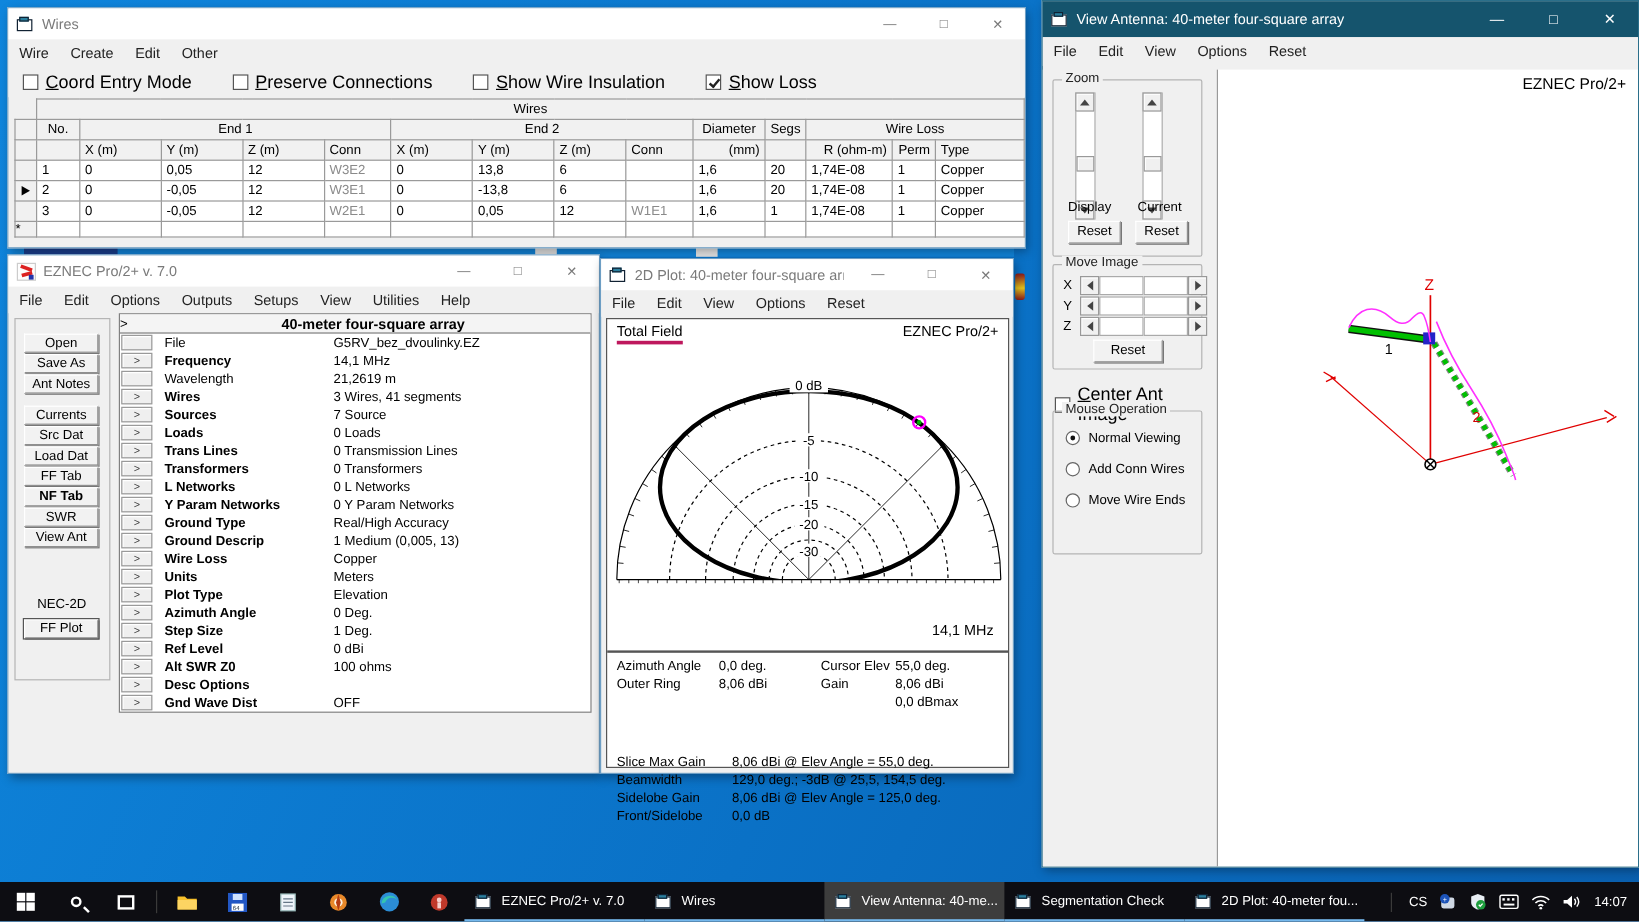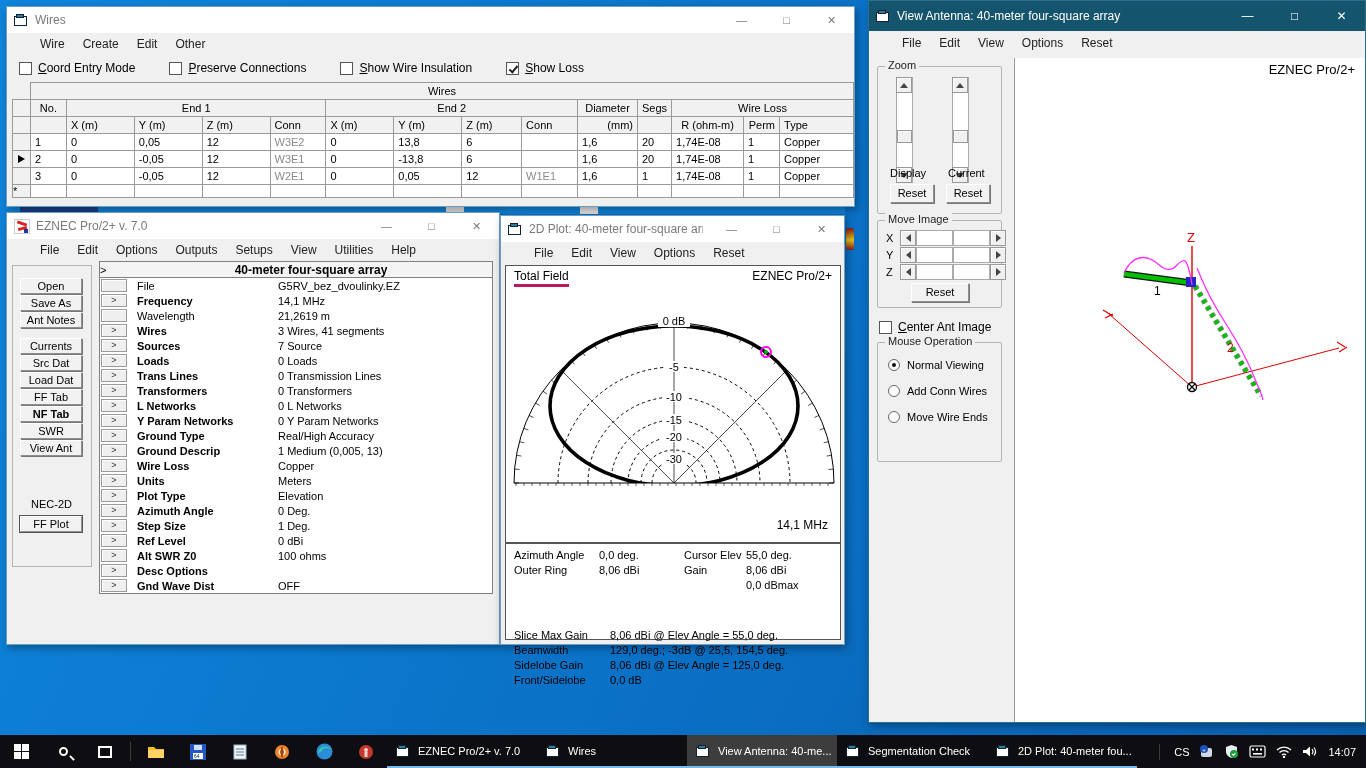--- a/index.html
+++ b/index.html
@@ -9,34 +9,34 @@
     background:linear-gradient(115deg,#0f86dd 0%,#0a71c6 55%,#0a5fae 100%);
     position:relative; font-size:12px; color:#000;
   }
   .win { position:absolute; background:#f0f0f0; border:1px solid #6d9ec4; box-shadow:2px 3px 8px rgba(0,0,0,.35); }
   .tbar { height:26px; background:#fff; display:flex; align-items:center; padding-left:7px; gap:6px; color:#7a7a7a; font-size:12px; }
   .tbar .cap { flex:1; white-space:nowrap; overflow:hidden; }
   .capbtns { display:flex; height:100%; }
   .capbtn { width:45px; display:flex; align-items:center; justify-content:center; color:#7a7a7a; font-size:11px; }
   .tbar.active { background:#15546d; color:#fff; height:30px; }
   .tbar.active .capbtn { color:#fff; width:47px; font-size:12px; }
-  .menubar { height:22px; display:flex; align-items:center; padding-left:24px; background:#f0f0f0; color:#222; }
+  .menubar { height:22px; display:flex; align-items:center; padding-left:0; background:#f0f0f0; color:#222; }
   .mi { padding:2px 9px; }
   .doc-icon { width:15px; height:12px; position:relative; flex:0 0 auto; }
   .doc-icon .b1 { position:absolute; left:0; top:2px; width:13px; height:10px; background:#fff; border:1px solid #123; }
   .doc-icon .b2 { position:absolute; left:2px; top:0; width:8px; height:4px; background:#2a7f9e; border:1px solid #123; }
   .ez-icon { width:16px; height:15px; position:relative; background:#fdfdfd; border:1px solid #ccc; }
   .ez-icon i { position:absolute; display:block; }
   .ez-icon .r1 { left:2px; top:2px; width:10px; height:3px; background:#d22; transform:rotate(20deg); }
   .ez-icon .r2 { left:3px; top:7px; width:9px; height:3px; background:#d22; transform:rotate(-15deg); }
   .ez-icon .bl { left:9px; top:9px; width:4px; height:4px; background:#23a; }
   
   .gbox { position:absolute; border:1px solid #b4b4b4; border-radius:2px; }
   .gbox > .glab { position:absolute; top:-8px; left:7px; background:#f0f0f0; padding:0 3px; font-size:11px; color:#222; }
-  .cb { display:flex; align-items:flex-end; gap:6px; font-size:12px; }
+  .cb { display:flex; align-items:center; gap:6px; font-size:15px; }
   .cbox { width:13px; height:13px; background:#fff; border:1px solid #555; position:relative; flex:0 0 auto; }
   .cbox.checked::after { content:""; position:absolute; left:2px; top:3px; width:7px; height:3px; border-left:2px solid #222; border-bottom:2px solid #222; transform:rotate(-50deg); }
   .radio { display:flex; align-items:center; gap:7px; font-size:11px; }
   .rdot { width:12px; height:12px; border:1px solid #666; border-radius:50%; background:#fff; position:relative; flex:0 0 auto; }
   .rdot.sel::after { content:""; position:absolute; left:3px; top:3px; width:4px; height:4px; border-radius:50%; background:#111; }
   .btn { background:#f2f2f2; border:1px solid #8f8f8f; border-top-color:#fff; border-left-color:#fff; box-shadow:1px 1px 0 #777; font-size:11px; text-align:center; }
   .tri-up { width:0;height:0;border-left:4px solid transparent;border-right:4px solid transparent;border-bottom:5px solid #444; }
   .tri-dn { width:0;height:0;border-left:4px solid transparent;border-right:4px solid transparent;border-top:5px solid #444; }
   .tri-l { width:0;height:0;border-top:4px solid transparent;border-bottom:4px solid transparent;border-right:5px solid #444; }
   .tri-r { width:0;height:0;border-top:4px solid transparent;border-bottom:4px solid transparent;border-left:5px solid #444; }
@@ -182,21 +182,21 @@
       <th style="width:68px;text-align:left">X (m)</th>
       <th style="width:68px;text-align:left">Y (m)</th>
       <th style="width:68px;text-align:left">Z (m)</th>
       <th style="width:56px;text-align:left">Conn</th>
       <th style="width:68px;text-align:left">X (m)</th>
       <th style="width:68px;text-align:left">Y (m)</th>
       <th style="width:60px;text-align:left">Z (m)</th>
       <th style="width:56px;text-align:left">Conn</th>
       <th style="text-align:right">(mm)</th>
       <th></th>
-      <th style="width:72px;text-align:center">R (ohm-m)</th>
+      <th style="width:72px;text-align:right">R (ohm-m)</th>
       <th style="width:36px;text-align:right">Perm</th>
       <th style="width:74px;text-align:left">Type</th>
     </tr>
     </tbody>
       <tbody>
 
         <tr>
           <td class="selcell"></td>
           <td>1</td>
           <td>0</td>

